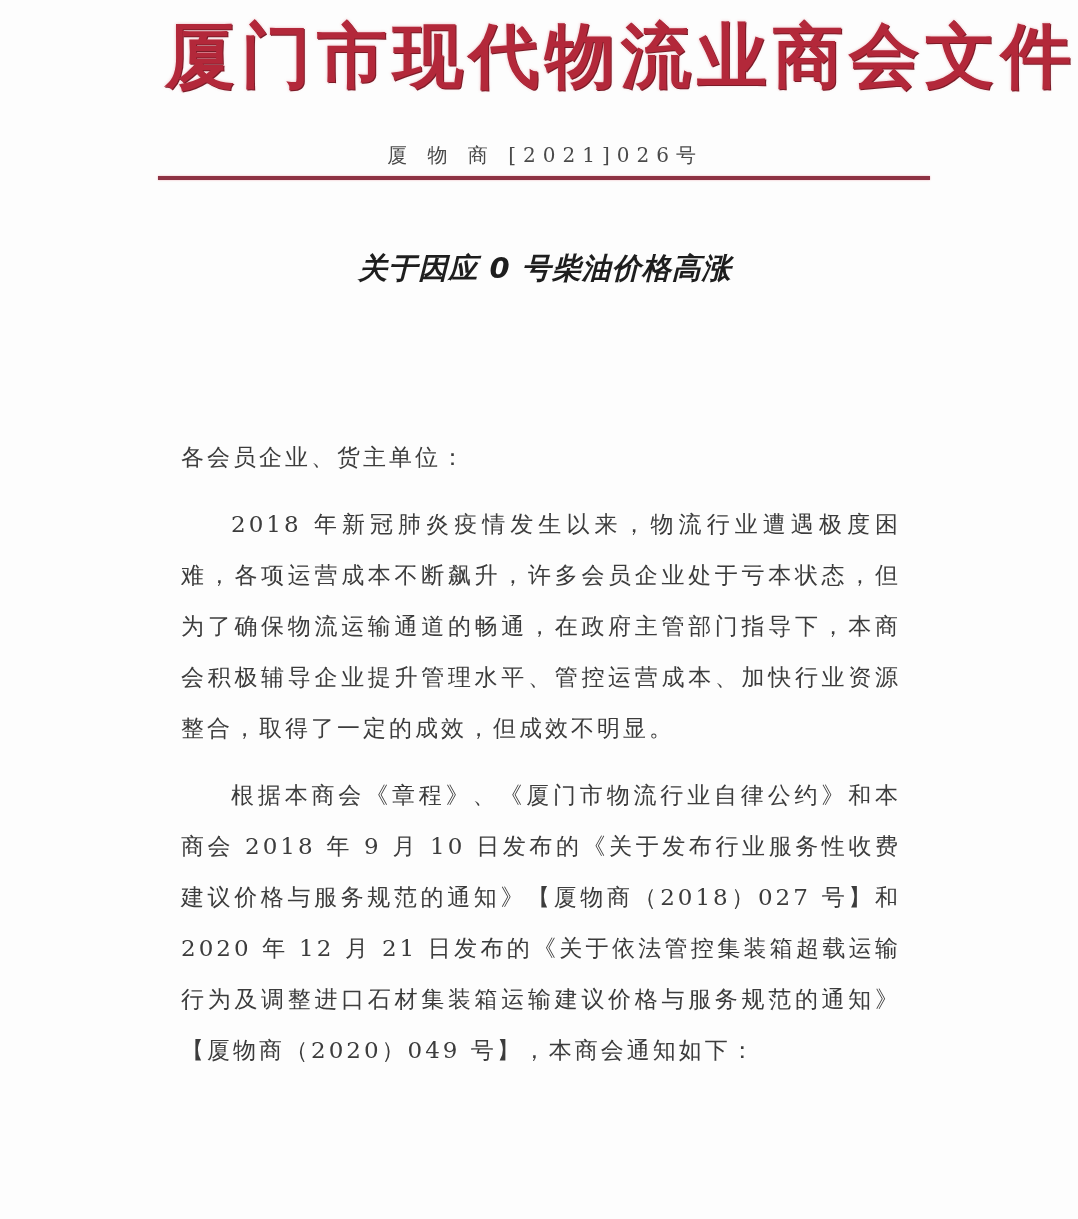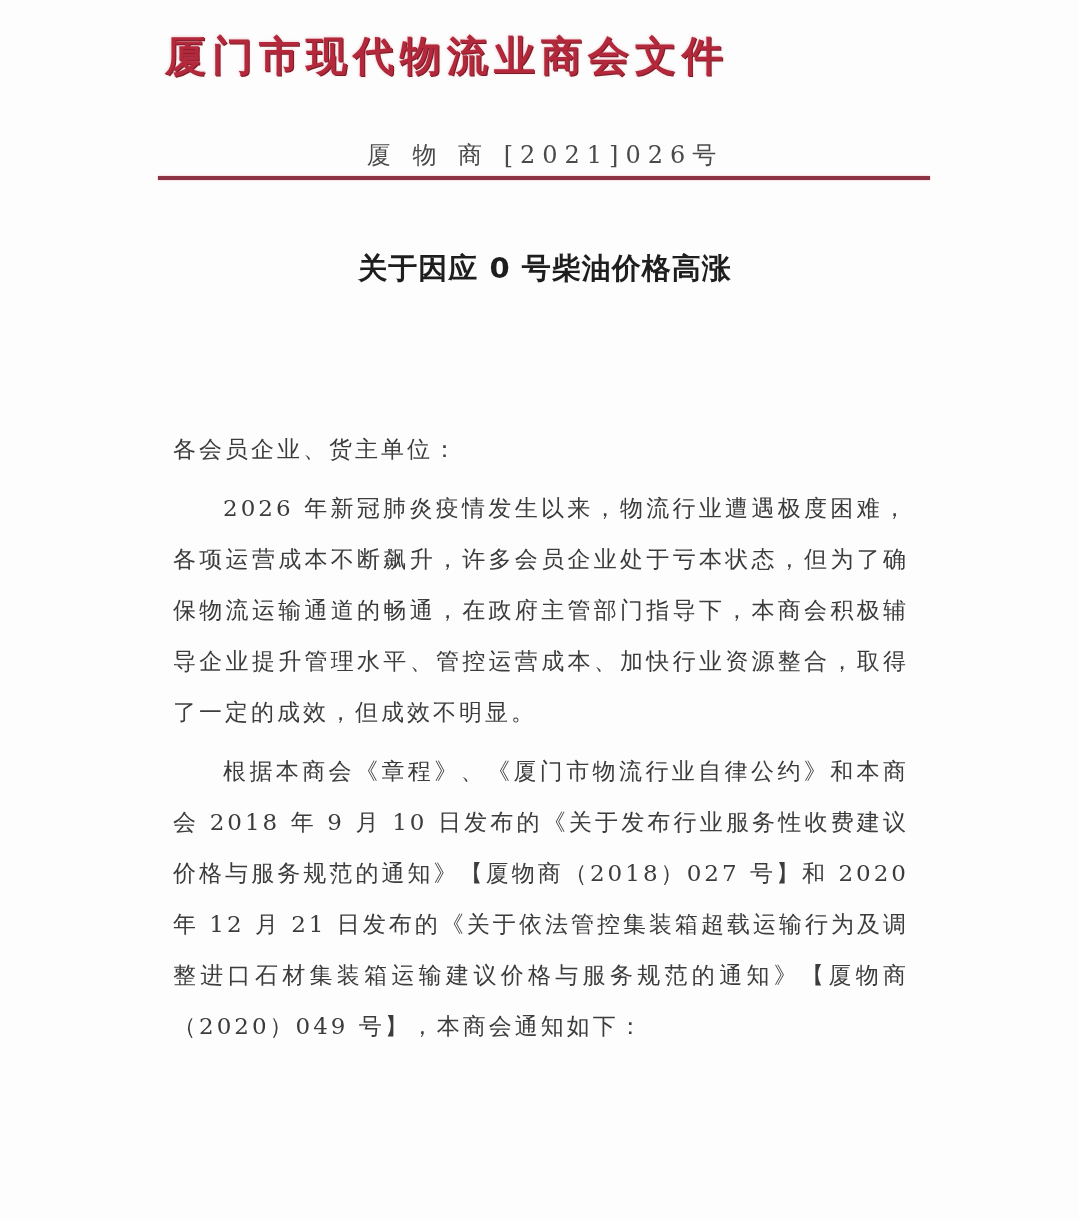--- a/index.html
+++ b/index.html
@@ -20,37 +20,37 @@
       left: 0; top: 0;
       width: 1078px;
       height: 1219px;
       background: #fdfdfd;
     }
     .org-header {
       position: absolute;
       top: 18px;
       left: 165px;
       width: 760px;
-      text-align: left;
+      text-align: right;
       font-family: "DejaVu Serif", "Liberation Serif", serif;
-      font-size: 41px;
+      font-size: 70px;
       font-weight: bold;
       letter-spacing: 6px;
       color: #b3283a;
       text-shadow: 1px 1px 0 #7a1c28, 0 0 3px rgba(200,40,60,0.35);
       line-height: 76px;
       white-space: nowrap;
     }
     .doc-number {
       position: absolute;
       top: 137px;
       left: 165px;
       width: 760px;
       text-align: center;
-      font-size: 24px;
+      font-size: 20px;
       letter-spacing: 7px;
       color: #4a4a4a;
       line-height: 36px;
       white-space: nowrap;
     }
     .red-rule {
       position: absolute;
       top: 176px;
       left: 158px;
       width: 772px;
@@ -64,35 +64,35 @@
       left: 165px;
       width: 760px;
       text-align: center;
       font-family: "DejaVu Sans", "Liberation Sans", sans-serif;
       font-weight: bold;
       font-size: 29px;
       color: #1e1e1e;
       line-height: 56px;
       letter-spacing: 1px;
     }
-    .notice-title div { white-space: nowrap; }
+    .notice-title div { white-space: nowrap; font-style: italic; }
     .body-text {
       position: absolute;
       top: 416px;
       left: 165px;
       width: 752px;
       font-size: 23px;
       line-height: 51px;
       color: #3c3c3c;
       letter-spacing: 3px;
       text-align: justify;
       text-justify: inter-character;
     }
     .body-text p {
-      margin: 8px;
+      margin: 16px;
     }
     .body-text p.indent {
       text-indent: 50px;
     }
   </style>
 </head>
 <body>
 
 <div class="page">
 
@@ -101,17 +101,17 @@
   <div class="doc-number">厦 物 商 [2021]026号</div>
 
   <div class="red-rule"></div>
 
   <div class="notice-title">
     <div>关于因应 0 号柴油价格高涨</div>
   </div>
 
   <div class="body-text">
     <p>各会员企业、货主单位：</p>
-    <p class="indent">2026 年新冠肺炎疫情发生以来，物流行业遭遇极度困难，各项运营成本不断飙升，许多会员企业处于亏本状态，但为了确保物流运输通道的畅通，在政府主管部门指导下，本商会积极辅导企业提升管理水平、管控运营成本、加快行业资源整合，取得了一定的成效，但成效不明显。</p>
+    <p class="indent">2018 年新冠肺炎疫情发生以来，物流行业遭遇极度困难，各项运营成本不断飙升，许多会员企业处于亏本状态，但为了确保物流运输通道的畅通，在政府主管部门指导下，本商会积极辅导企业提升管理水平、管控运营成本、加快行业资源整合，取得了一定的成效，但成效不明显。</p>
     <p class="indent">根据本商会《章程》、《厦门市物流行业自律公约》和本商会 2018 年 9 月 10 日发布的《关于发布行业服务性收费建议价格与服务规范的通知》【厦物商（2018）027 号】和 2020 年 12 月 21 日发布的《关于依法管控集装箱超载运输行为及调整进口石材集装箱运输建议价格与服务规范的通知》【厦物商（2020）049 号】，本商会通知如下：</p>
   </div>
 
 </div>
 
 </body></html>

